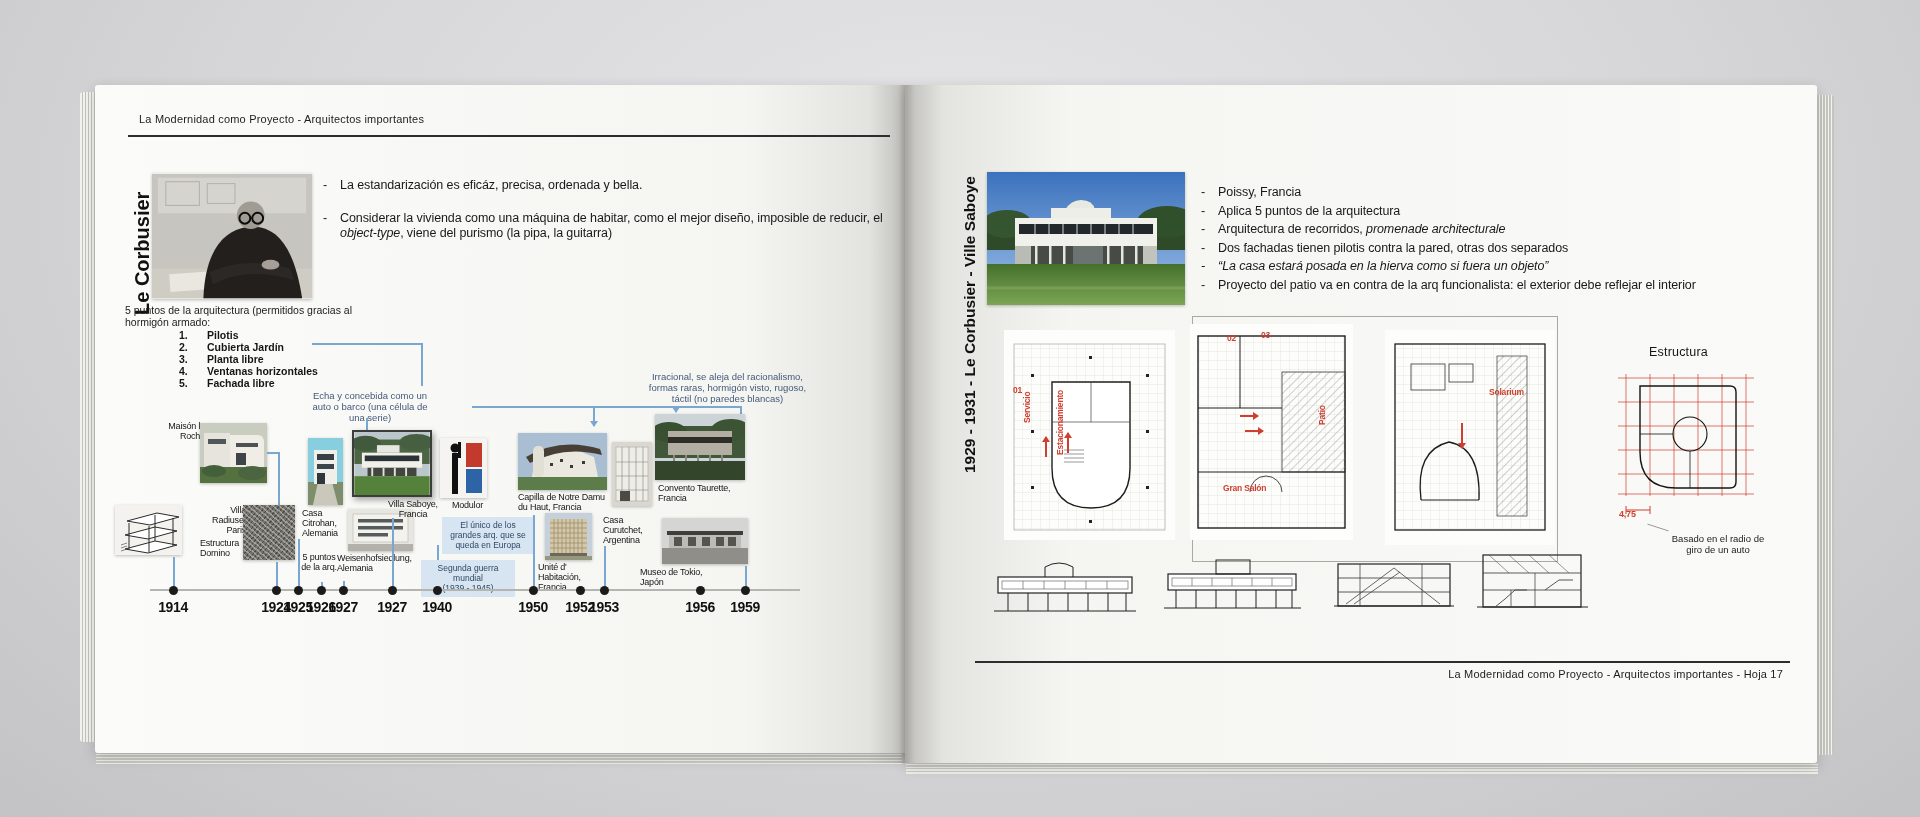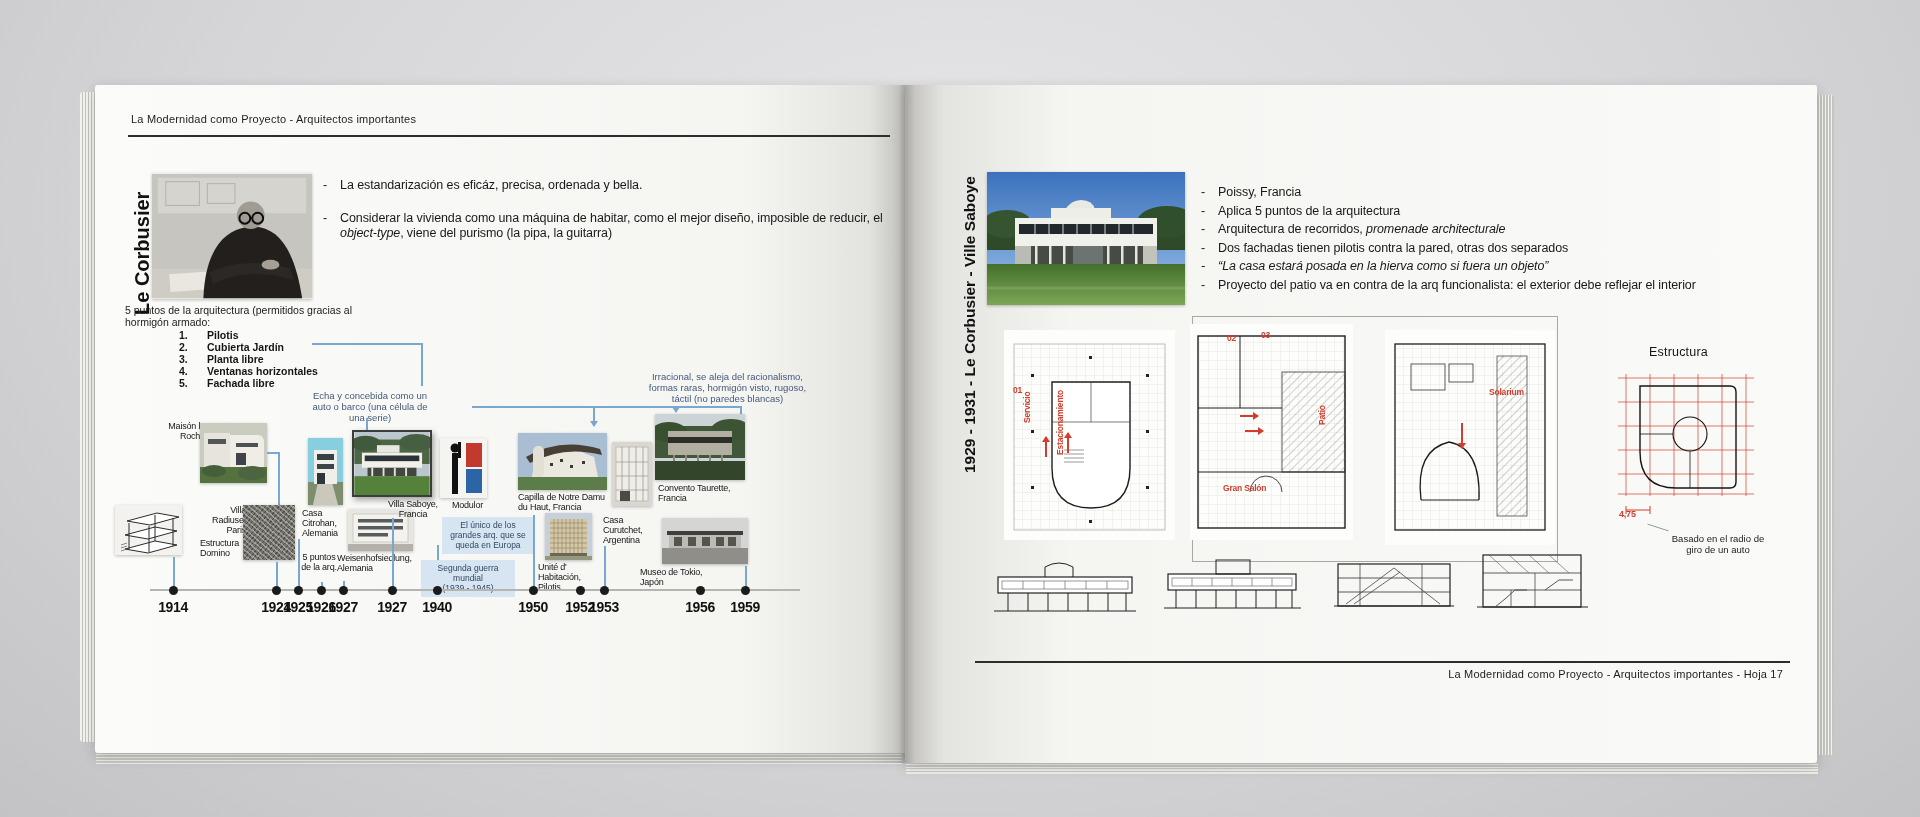--- a/index.html
+++ b/index.html
@@ -18,21 +18,21 @@
     background:repeating-linear-gradient(0deg,#efefec 0 1.5px,#cbcbc6 1.5px 3px);}
   .page{position:absolute;top:85px;box-shadow:0 4px 14px rgba(0,0,0,.18);}
   .page-left{left:95px;width:810px;height:668px;border-radius:3px 0 0 3px;
     background:linear-gradient(to right,#fbfbf9 0%,#f5f5f2 80%,#e2e2de 96%,#d2d2ce 100%);}
   .page-right{left:905px;width:912px;height:678px;border-radius:0 3px 3px 0;
     background:linear-gradient(to left,#fafaf8 0%,#f5f5f2 82%,#e3e3df 96%,#d3d3cf 100%);}
   .spine{position:absolute;left:868px;top:85px;width:76px;height:678px;pointer-events:none;
     background:linear-gradient(to right,rgba(0,0,0,0) 0%,rgba(60,55,50,.10) 40%,rgba(60,55,50,.28) 50%,rgba(60,55,50,.10) 62%,rgba(0,0,0,0) 100%);}
   .abs{position:absolute;}
   
-  .hdr{font-size:11px;color:#1d1d1d;letter-spacing:.2px;}
+  .hdr{font-size:11px;color:#1d1d1d;letter-spacing:.2px;margin-left:8px;}
   .rule{background:#2d2d2d;height:2px;}
   .vtitle{writing-mode:vertical-rl;transform:rotate(180deg);font-weight:700;color:#111;}
   .bullet{display:flex;gap:13px;font-size:12.5px;line-height:1.22;color:#191919;letter-spacing:-.1px;}
   .bullet .dash{flex:0 0 auto;}
   .smalltxt{font-size:10.5px;line-height:1.16;color:#1b1b1b;}
   .fp-num,.fp-label{font-size:10.5px;font-weight:700;color:#151515;}
   .tl-label{font-size:9px;line-height:1.12;color:#161616;letter-spacing:-.2px;}
   .callout{font-size:9.5px;line-height:1.15;color:#44597a;}
   .bluebox{background:#d7e4f1;color:#2e4964;font-size:8.5px;line-height:1.2;text-align:center;padding:3px 2px;}
   .year{position:absolute;transform:translateX(-50%);font-size:14px;font-weight:700;color:#111;letter-spacing:-.4px;}
@@ -255,21 +255,21 @@
         <rect width="47" height="47" fill="#c6d0da"></rect>
         <rect x="5" y="6" width="37" height="34" fill="#d3c7a6"></rect>
         <g stroke="#8b8066" stroke-width="0.6">
           <path d="M9 6V40M13 6V40M17 6V40M21 6V40M25 6V40M29 6V40M33 6V40M37 6V40"></path>
           <path d="M5 10H42M5 15H42M5 20H42M5 25H42M5 30H42M5 35H42"></path>
         </g>
         <rect x="5" y="40" width="37" height="3" fill="#6e6757"></rect>
         <rect y="43" width="47" height="4" fill="#93987f"></rect>
       </svg>
     </div>
-    <div class="abs tl-label" style="left:443px;top:477px;width:58px;">Unité d' Habitación, Pilotis</div>
+    <div class="abs tl-label" style="left:443px;top:477px;width:58px;">Unité d' Habitación, Francia</div>
 
     <div class="photo" style="left:517px;top:357px;width:40px;height:64px;">
       <svg width="40" height="64" viewBox="0 0 40 64">
         <rect width="40" height="64" fill="#d9d7d0"></rect>
         <rect x="4" y="5" width="32" height="54" fill="#eeede7" stroke="#b9b8b0" stroke-width="0.8"></rect>
         <path d="M4 20 H36 M4 34 H36 M4 48 H36" stroke="#9c9a92" stroke-width="0.7"></path>
         <path d="M10 5 V59 M17 5 V59 M24 5 V59 M31 5 V59" stroke="#84827a" stroke-width="0.6"></path>
         <rect x="8" y="49" width="10" height="10" fill="#4b4a44"></rect>
       </svg>
     </div>

